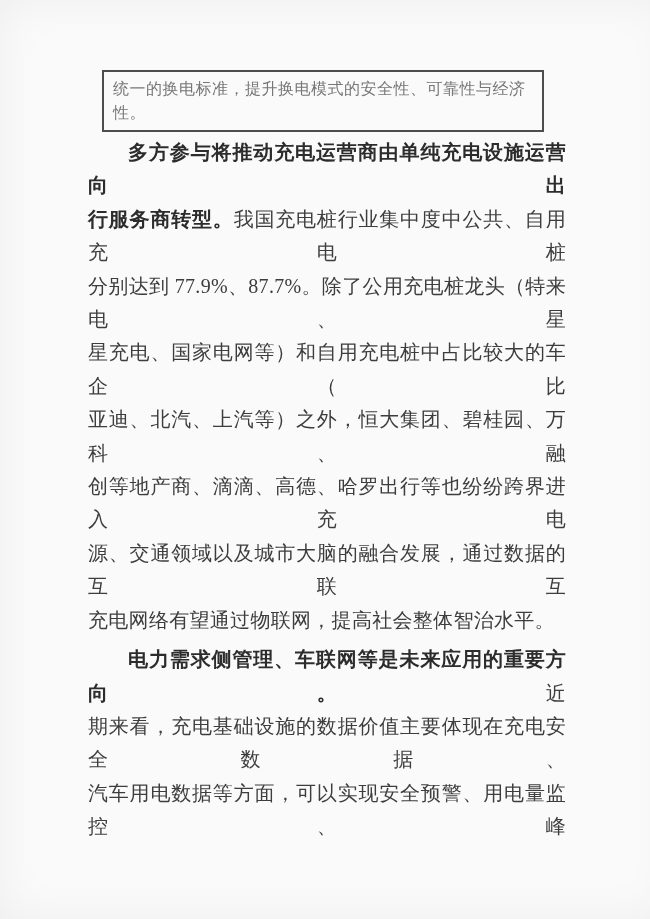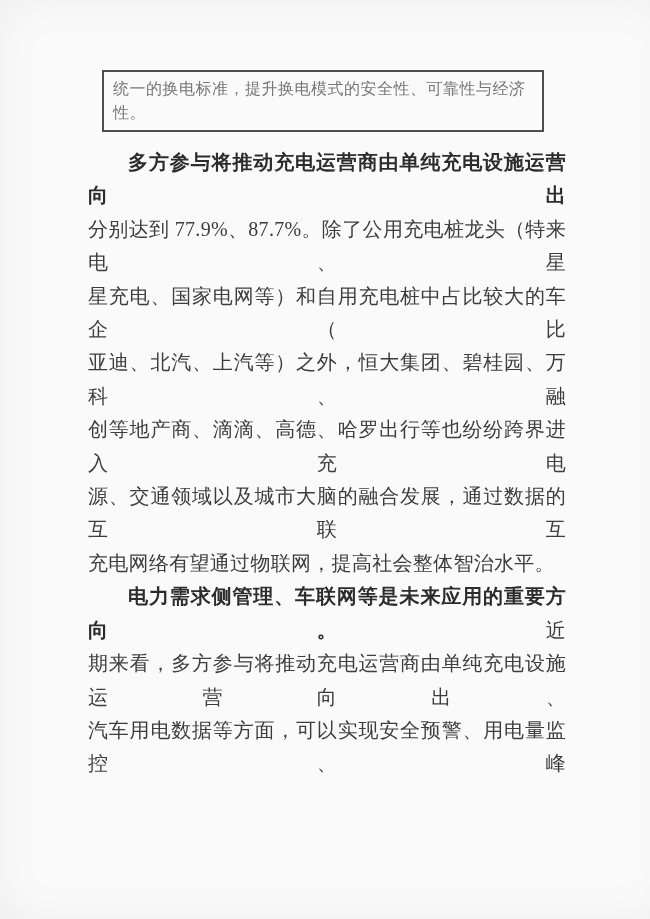--- a/index.html
+++ b/index.html
@@ -22,22 +22,22 @@
     width:420px;
     border:2px solid #4d4d4d;
     padding:5px 9px;
     font-size:16px;
     line-height:24px;
     letter-spacing:0.5px;
     color:#767676;
     background:#fbfafa;
   }
   .para { margin:0; }
-  .para.p1 { margin-top:14px; }
-  .para.p2 { }
+  .para.p1 { margin-top:4px; }
+  .para.p2 { margin-top:6px; }
   .line {
     font-size:20px;
     line-height:33.4px;
     text-align:justify;
     text-align-last:justify;
     letter-spacing:0.3px;
     color:#3d3d3d;
   }
   .line.short { text-align-last:left; }
   .line.indent { text-indent:40px; }
@@ -48,28 +48,29 @@
 
 <div class="page">
   <div class="content">
 
     <div class="hl-box">
       <span>统一的换电标准，提升换电模式的安全性、可靠性与经济性。</span>
     </div>
 
     <div class="para p1">
         <div class="line indent"><span class="b">多方参与将推动充电运营商由单纯充电设施运营向出</span></div>
+        <div class="line"><span class="b">行服务商转型。</span><span class="">我国充电桩行业集中度中公共、自用充电桩</span></div>
         <div class="line"><span class="">分别达到 77.9%、87.7%。除了公用充电桩龙头（特来电、星</span></div>
         <div class="line"><span class="">星充电、国家电网等）和自用充电桩中占比较大的车企（比</span></div>
         <div class="line"><span class="">亚迪、北汽、上汽等）之外，恒大集团、碧桂园、万科、融</span></div>
         <div class="line"><span class="">创等地产商、滴滴、高德、哈罗出行等也纷纷跨界进入充电</span></div>
         <div class="line"><span class="">源、交通领域以及城市大脑的融合发展，通过数据的互联互</span></div>
         <div class="line short"><span class="">充电网络有望通过物联网，提高社会整体智治水平。</span></div>
       </div>
 
     <div class="para p2">
         <div class="line indent"><span class="b">电力需求侧管理、车联网等是未来应用的重要方向。</span><span class="">近</span></div>
-        <div class="line"><span class="">期来看，多方参与将推动充电运营商由单纯充电设施运营向出、</span></div>
+        <div class="line"><span class="">期来看，充电基础设施的数据价值主要体现在充电安全数据、</span></div>
         <div class="line"><span class="">汽车用电数据等方面，可以实现安全预警、用电量监控、峰</span></div>
       </div>
 
   </div>
 </div>
 
 </body></html>

